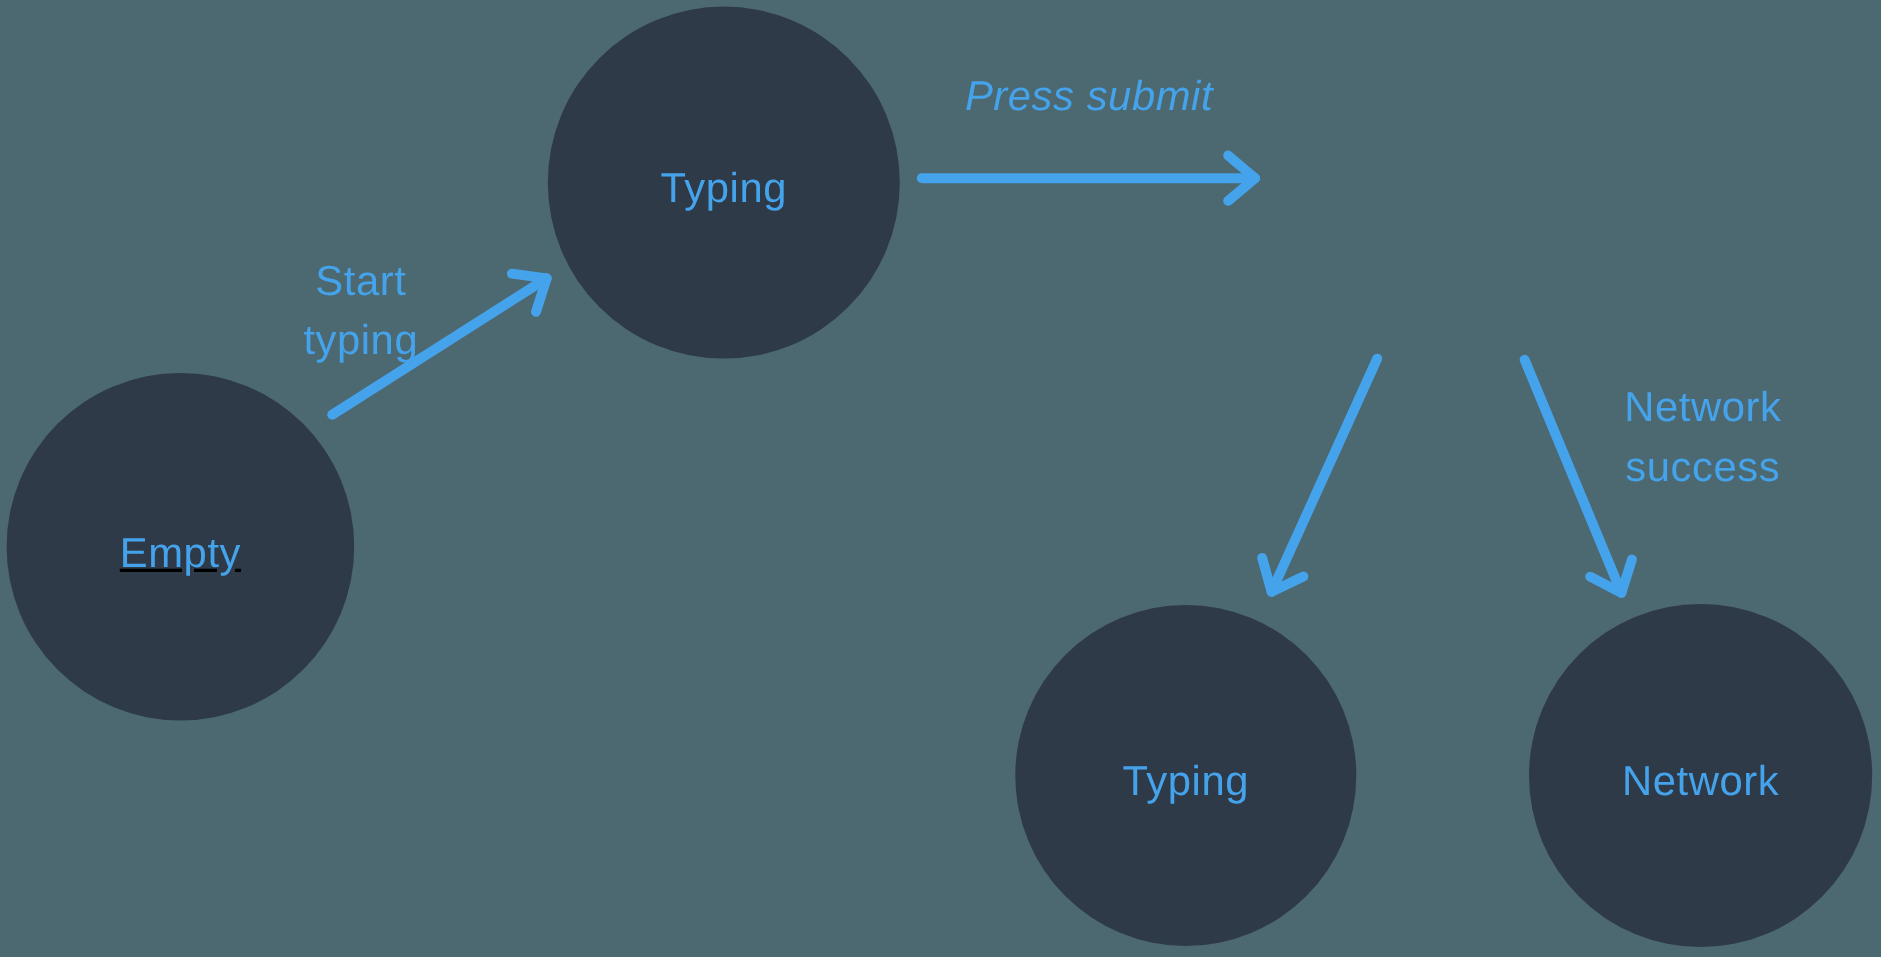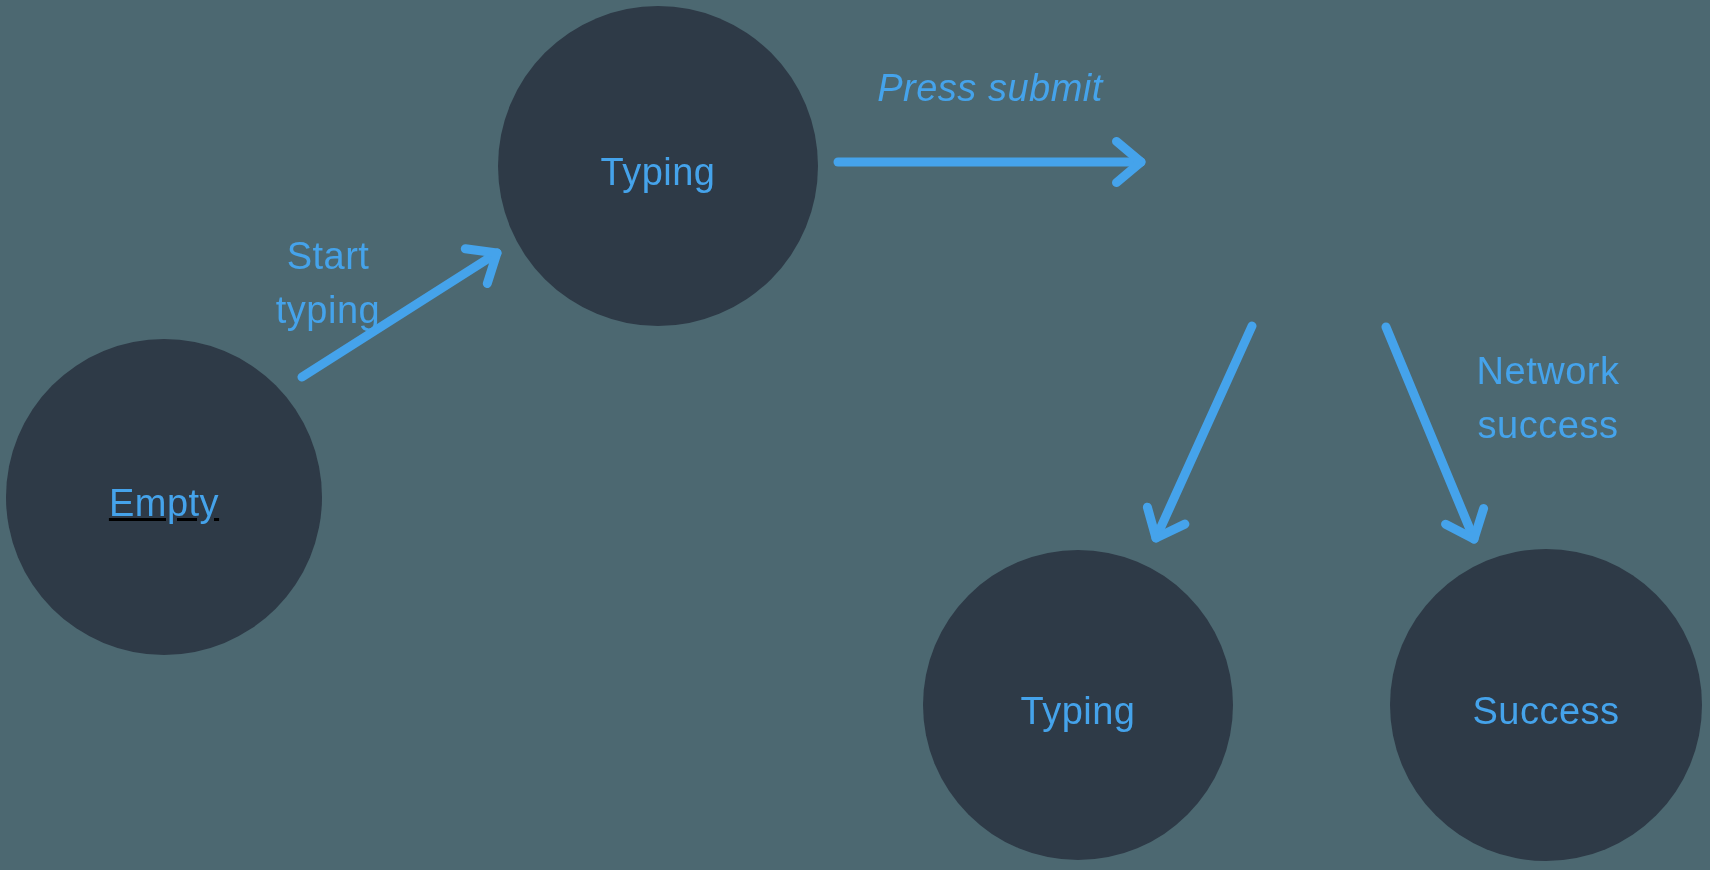--- a/index.html
+++ b/index.html
@@ -86,21 +86,21 @@
   <div class="node" style="left:498px; top:6px; width:320px; height:320px;">
     <span class="node-label">Typing</span>
   </div>
 
 
   <div class="node" style="left:923px; top:550px; width:310px; height:310px;">
     <span class="node-label">Typing</span>
   </div>
 
   <div class="node" style="left:1390px; top:549px; width:312px; height:312px;">
-    <span class="node-label">Success</span>
+    <span class="node-label">Network</span>
   </div>
 
   <div class="edge-label" style="left:328px; top:239px; width:170px;margin-top:44px;">Start typing</div>
 
   <div class="edge-label nowrap" style="left:990px; top:88px;font-style:italic;">Press submit</div>
 
 
   <div class="edge-label" style="left:1548px; top:398px; width:185px;">Network success</div>
 
 </div>

